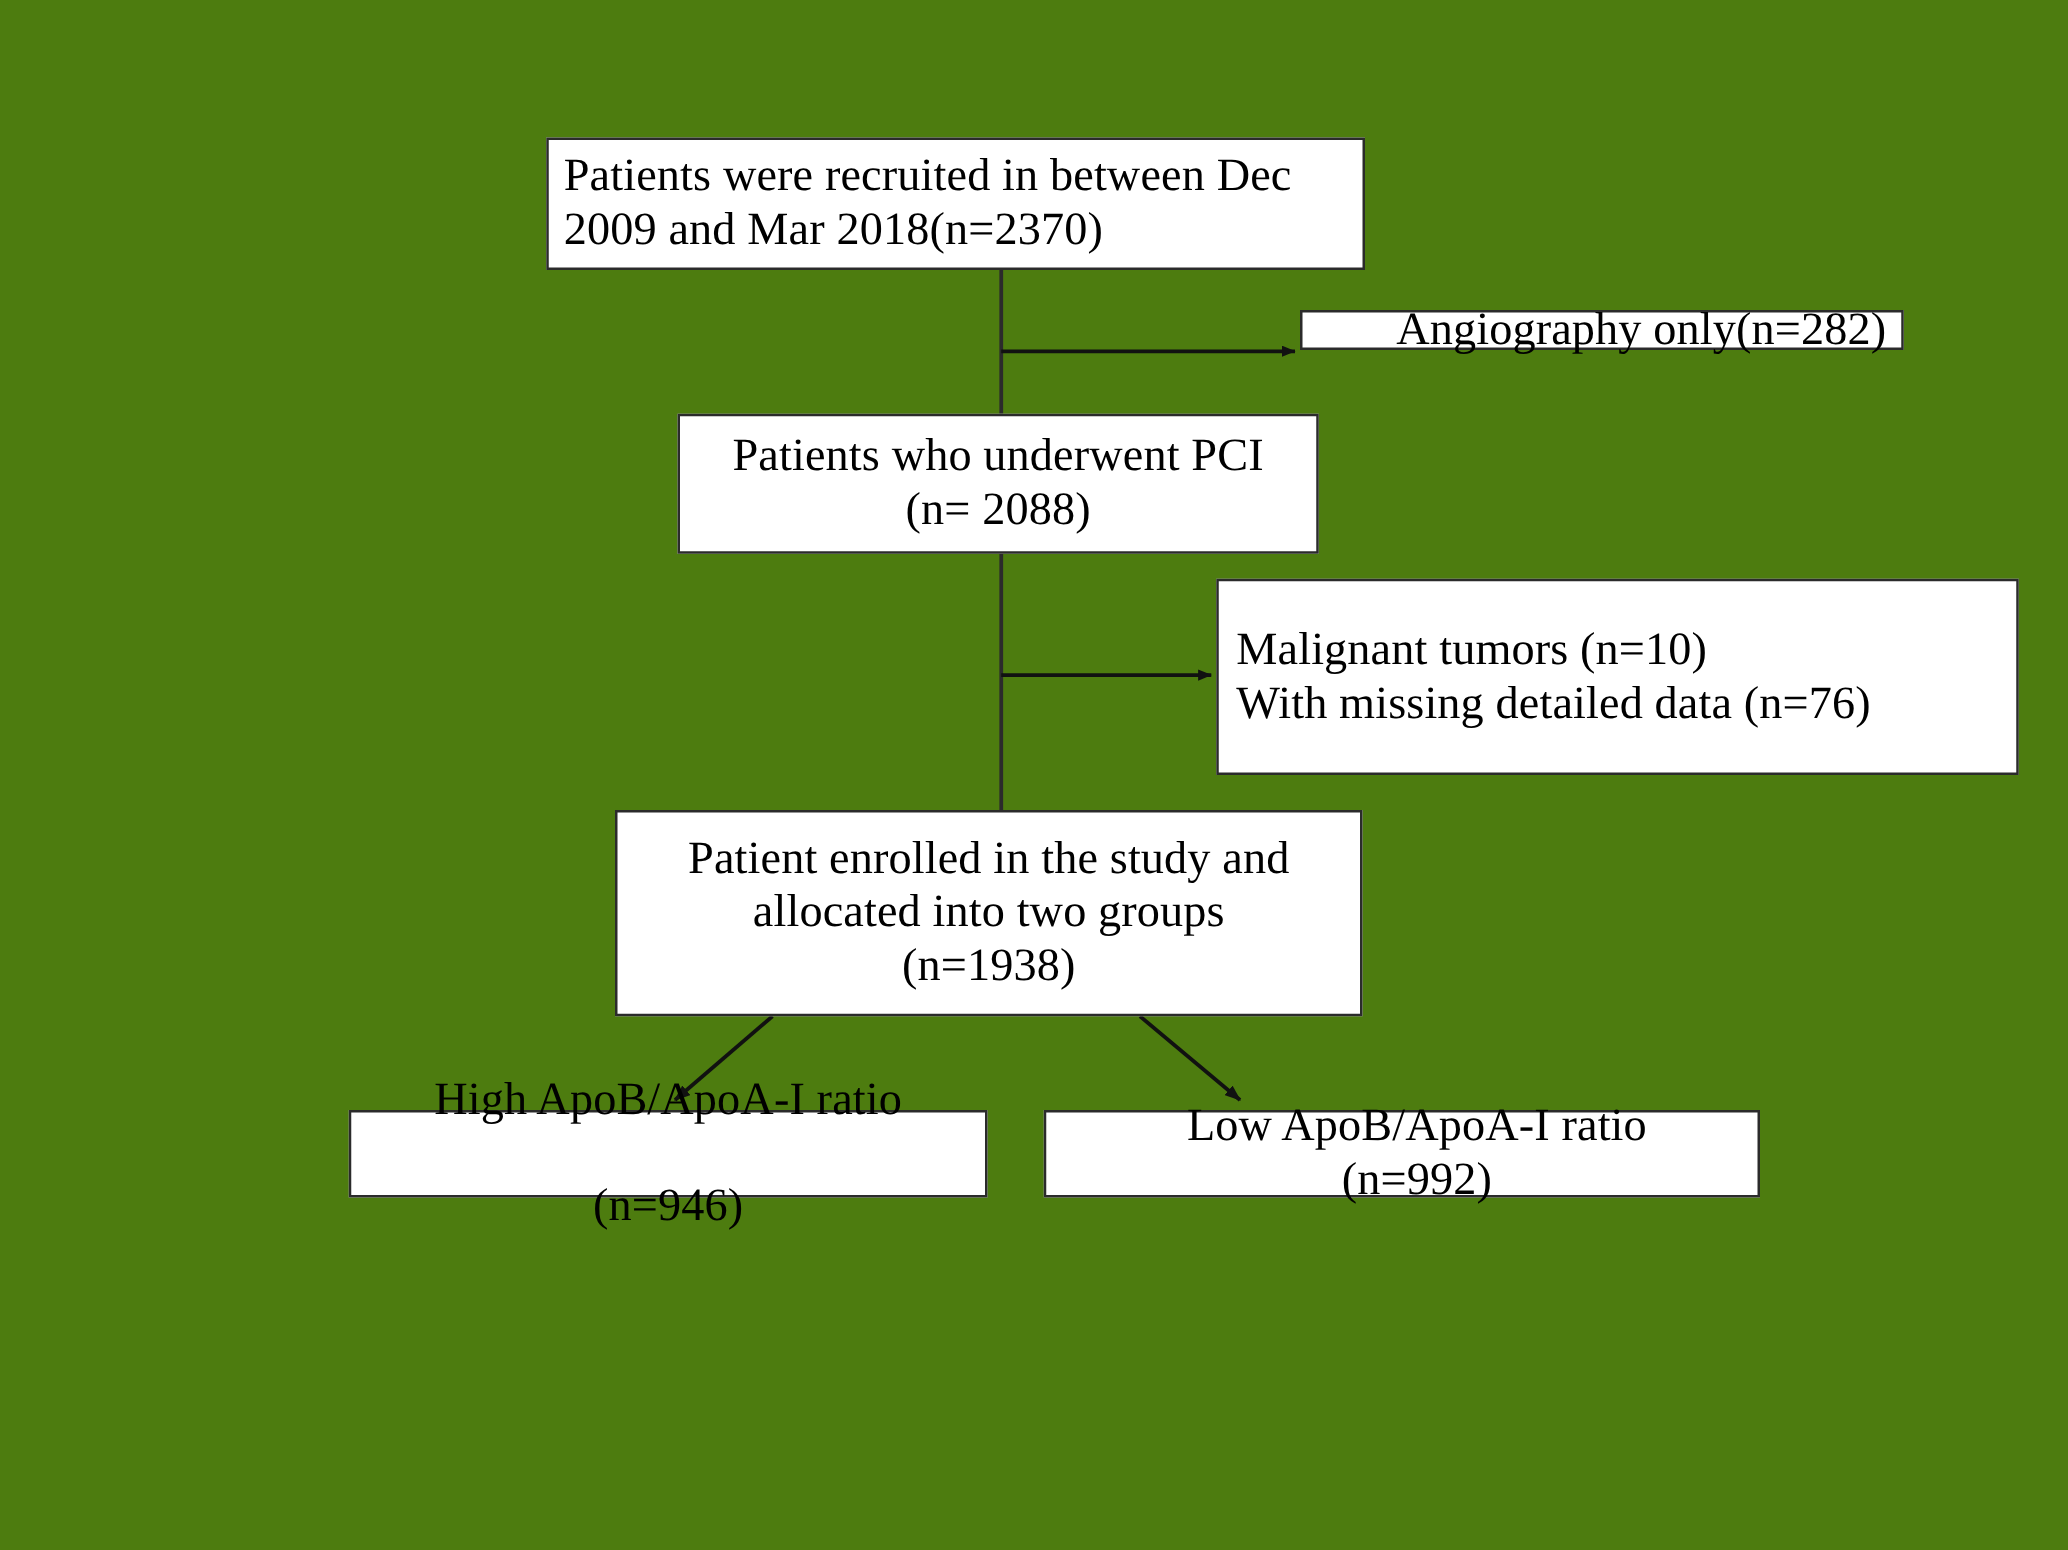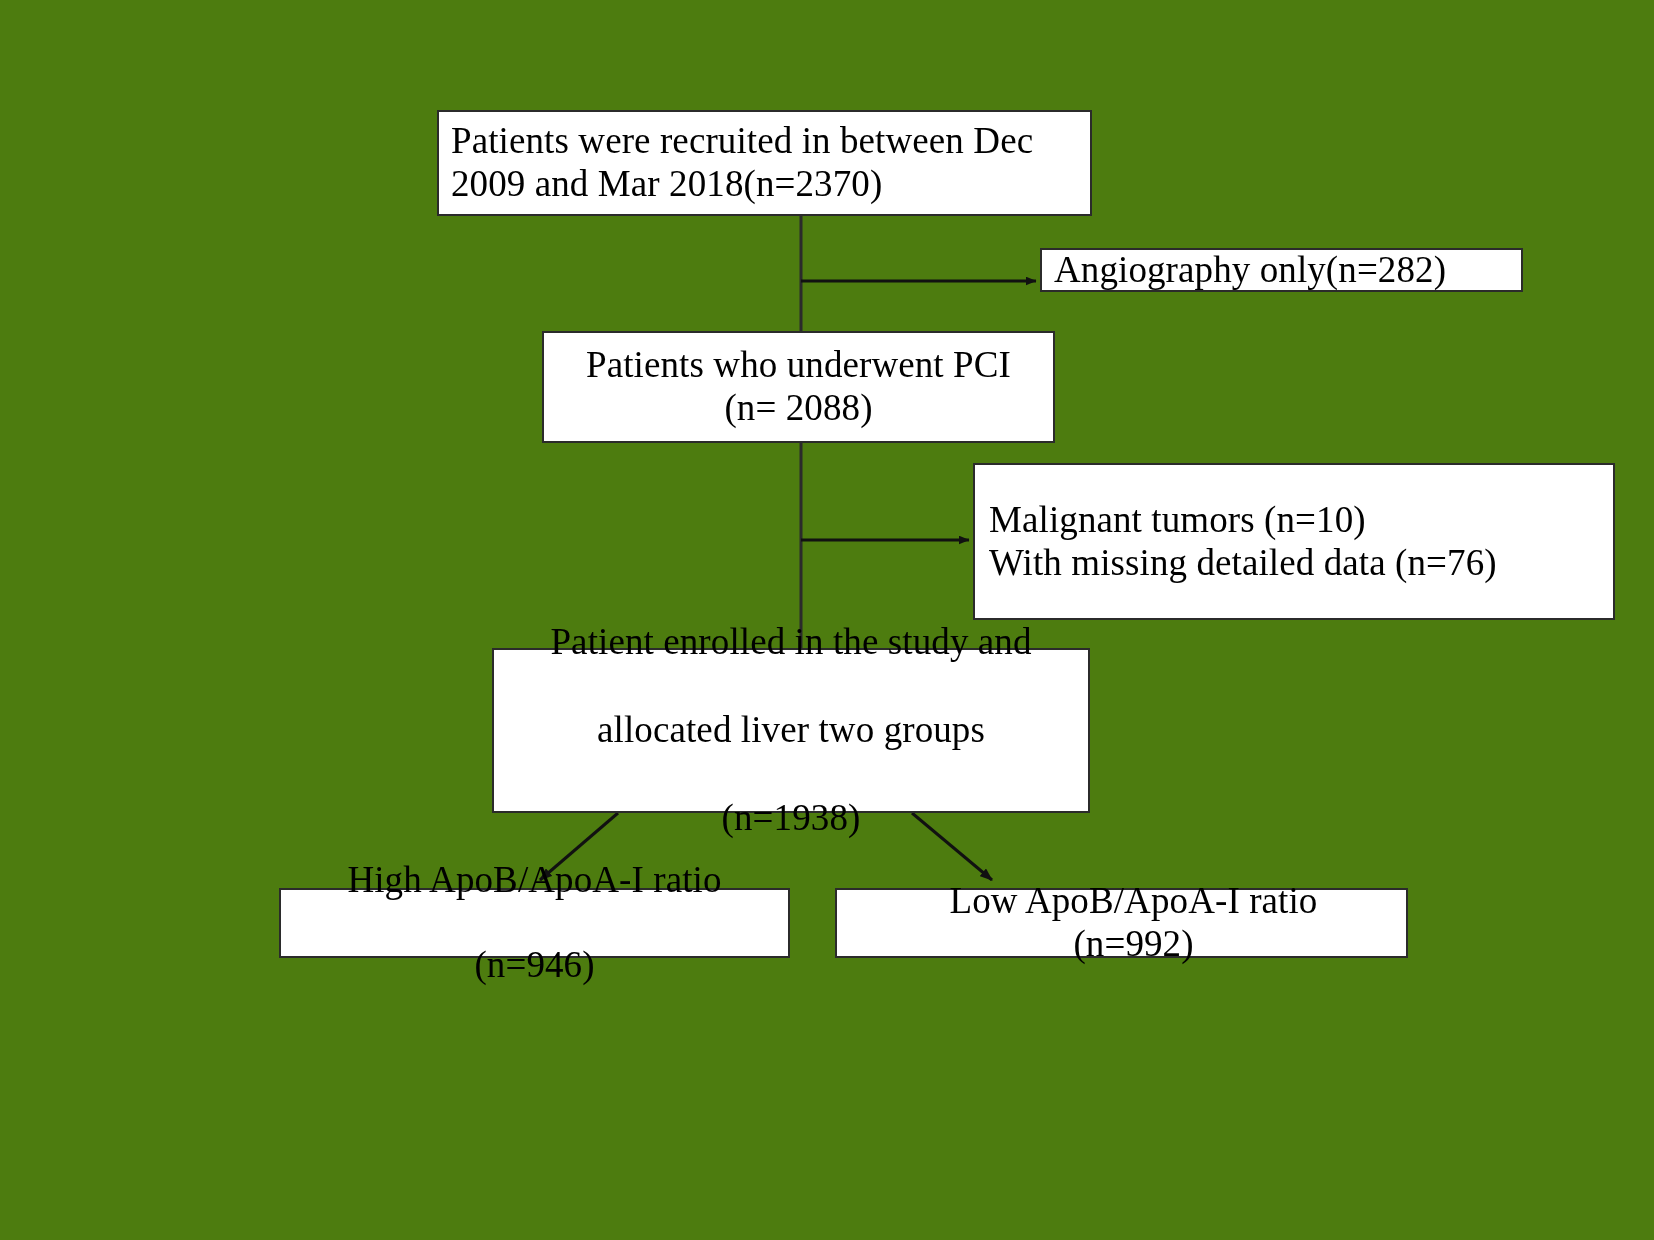--- a/index.html
+++ b/index.html
@@ -45,32 +45,32 @@
     white-space: pre;
   }
   .align-left  { align-items: flex-start; text-align: left; }
   .align-center{ align-items: center; text-align: center; }
 
   
   #node-recruited {
     left: 437px; top: 110px; width: 655px; height: 106px;
   }
   #node-angiography {
-    left: 1040px; top: 248px; width: 483px; height: 44px;
-    padding-top: 0; padding-bottom: 0;
+    left: 1040px; top: 248px; width: 483px; height: 32px;
+    padding-top: 0; padding-bottom: 0; align-items: flex-end;
   }
   #node-pci {
     left: 542px; top: 331px; width: 513px; height: 112px;
   }
   #node-exclusions {
     left: 973px; top: 463px; width: 642px; height: 157px;
     padding-left: 14px;
   }
   #node-enrolled {
-    left: 492px; top: 648px; width: 598px; height: 165px; gap: 45px;
+    left: 492px; top: 648px; width: 598px; height: 165px;
   }
   #node-high {
     left: 279px; top: 888px; width: 511px; height: 70px; gap: 42px;
   }
   #node-low {
     left: 835px; top: 888px; width: 573px; height: 70px; padding-left: 36px;
   }
 </style>
 </head>
 <body>
@@ -114,21 +114,21 @@
     <span class="line">(n= 2088)</span>
   </div>
 
   <div class="node align-left" id="node-exclusions">
     <span class="line">Malignant tumors (n=10)</span>
     <span class="line">With missing detailed data (n=76)</span>
   </div>
 
   <div class="node align-center" id="node-enrolled">
     <span class="line">Patient enrolled in the study and</span>
-    <span class="line">allocated liver two groups</span>
+    <span class="line">allocated into two groups</span>
     <span class="line">(n=1938)</span>
   </div>
 
   <div class="node align-center" id="node-high">
     <span class="line">High ApoB/ApoA-I ratio</span>
     <span class="line">(n=946)</span>
   </div>
 
   <div class="node align-center" id="node-low">
     <span class="line">Low ApoB/ApoA-I ratio</span>

